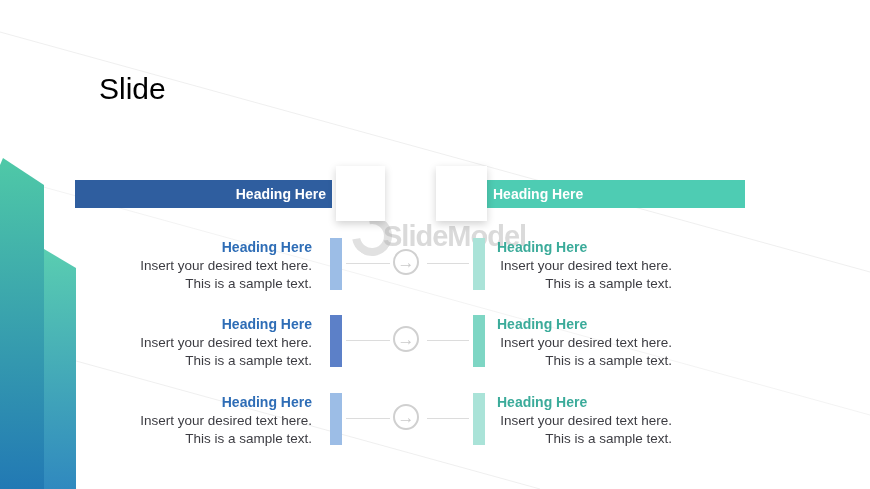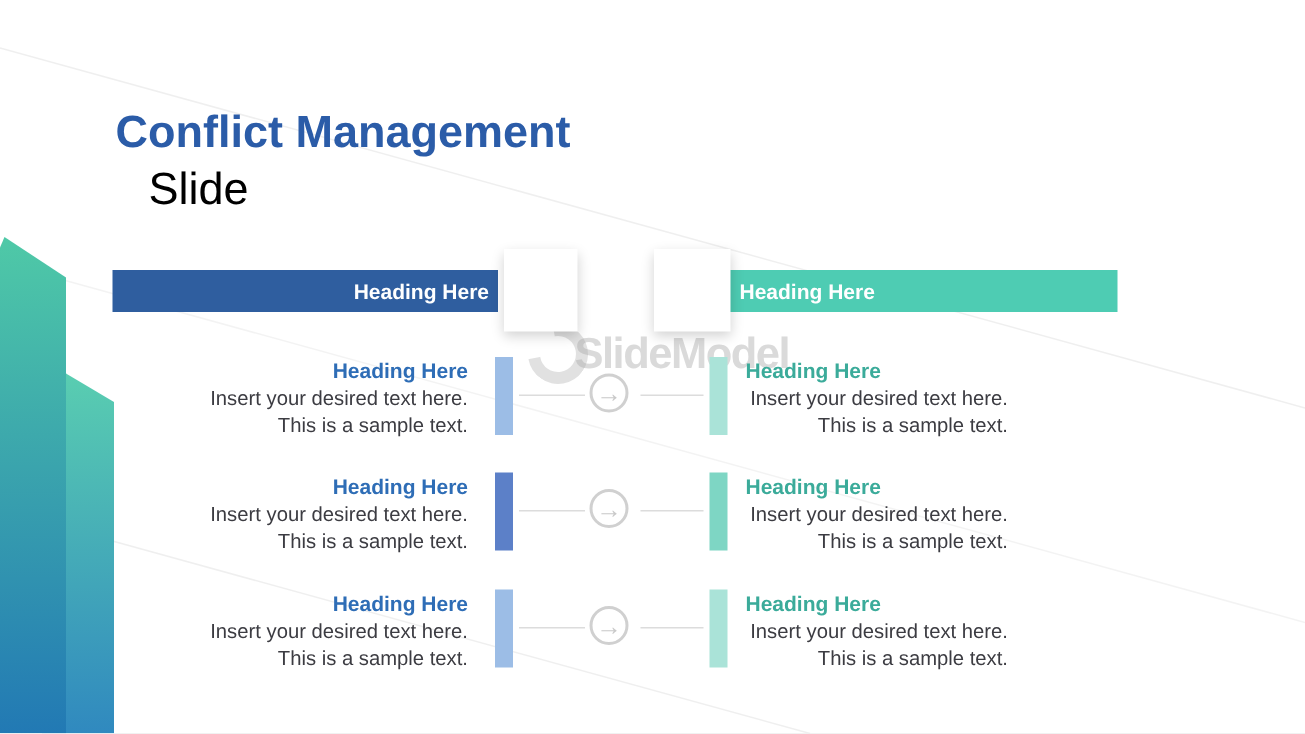--- a/index.html
+++ b/index.html
@@ -77,21 +77,20 @@
   <svg class="wm-lines" viewBox="0 0 870 489">
     <line x1="0" y1="32" x2="870" y2="272" stroke="rgba(100,100,100,0.10)" stroke-width="1"></line>
     <line x1="0" y1="175" x2="870" y2="415" stroke="rgba(100,100,100,0.08)" stroke-width="1"></line>
     <line x1="0" y1="340" x2="540" y2="489" stroke="rgba(100,100,100,0.10)" stroke-width="1"></line>
   </svg>
 
   <div class="shape-back"></div>
   <div class="shape-front"></div>
 
   <div class="title-block">
-    <div class="title" style="color: rgb(43, 92, 168);">Conflict Management</div>
     <div class="subtitle" style="color: #000000; margin-left: 22px;">Slide</div>
   </div>
 
   <div class="watermark">
     <div class="wm-ring"></div>
     <div class="wm-text">SlideModel</div>
   </div>
 
   <div class="hbar hbar-left" style="background-color: rgb(47, 94, 159);">Heading Here</div>
   <div class="hbar hbar-right" style="background-color: rgb(78, 204, 179);">Heading Here</div>

